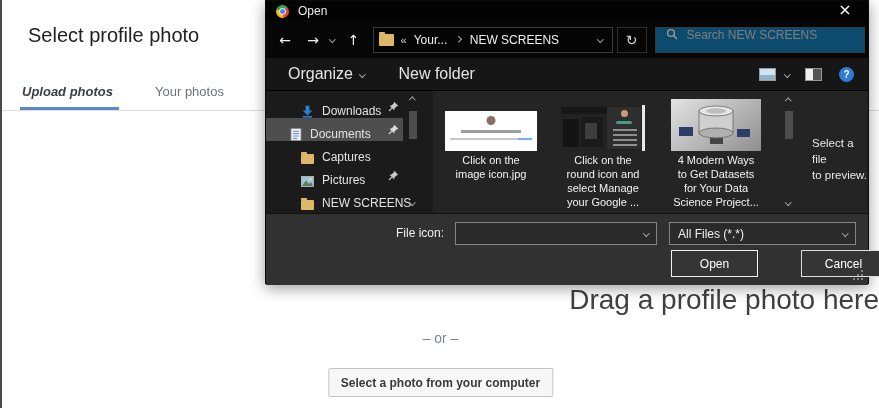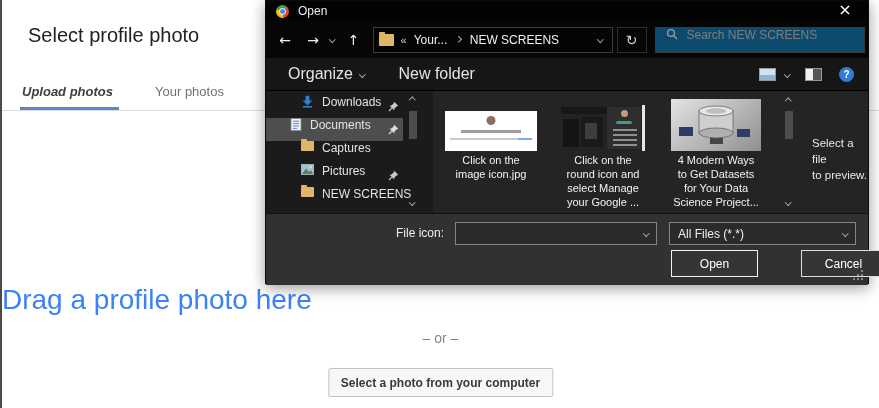--- a/index.html
+++ b/index.html
@@ -12,22 +12,22 @@
   .left-edge { position:absolute; left:0; top:0; width:2px; height:408px; background:#4a4a4a; }
   .page-title { position:absolute; left:28px; top:24px; font-size:20px; color:#212121; }
   .tabs { position:absolute; left:20px; top:80px; display:flex; gap:38px; }
   .tab { font-size:13px; padding:4px 2px; cursor:default; }
   .tab.active { font-weight:bold; color:#3c4043;font-style:italic; }
   .tab.inactive { color:#6f7377; }
   .tab-underline { position:absolute; left:20px; top:107px; width:99px; height:3px; background:#5b87c8; }
   .tab-rule { position:absolute; left:2px; top:110px; right:0; height:1px; background:#dcdcdc; }
 
   .drop-area { position:absolute; left:2px; top:111px; right:0; bottom:0; }
-  .drag-text { position:absolute; left:0; right:0; top:173px; text-align:left;
-               font-size:28px; color:#3b82f6; }
+  .drag-text { position:absolute; left:0; right:0; top:173px; text-align:right;
+               font-size:28px; color:#404040; }
   .or-text { position:absolute; left:0; right:0; top:219px; text-align:center;
              font-size:14px; color:#80868b; }
   .select-photo-btn { position:absolute; left:50%; transform:translateX(-50%); top:257px;
                       height:29px; padding:0 12px; background:#f7f7f7; border:1px solid #c4c4c4;
                       border-radius:2px; font-family:"Liberation Sans",sans-serif;
                       font-size:12px; font-weight:bold; color:#3a3a3a; }
 
   
   .dialog { position:absolute; left:265px; top:0; width:604px; height:284px;
             background:#1d1d1d; border:1px solid #0a0a0a; box-shadow:0 4px 14px rgba(0,0,0,.4);
@@ -80,21 +80,21 @@
   .imgview-ic { width:17px; height:13px; border:1px solid #9a9a9a;
                 background:linear-gradient(180deg,#cfe3f0 0 55%,#8fb4cc 55% 100%); }
   .pane-ic { width:17px; height:13px; border:1px solid #9a9a9a;
              background:linear-gradient(90deg,#f0f0f0 0 45%,#555 45% 100%); }
   .help-ic { width:15px; height:15px; border-radius:50%; background:#2e7cd6; color:#fff;
              font-size:10px; font-weight:bold; display:flex; align-items:center;
              justify-content:center; margin-left:8px; }
 
   .main { position:absolute; left:0; top:90px; right:0; height:122px; background:#242424; }
   .sidebar { position:absolute; left:0; top:0; width:167px; height:122px; background:#1b1b1b; }
-  .side-item { position:relative; height:23px; display:flex; align-items:flex-start;
+  .side-item { position:relative; height:23px; display:flex; align-items:flex-end;
                padding-left:35px; margin-right:30px; }
   .side-item.selected { background:#4e4e4e;padding-left:24px; }
   .side-label { margin-left:8px; font-size:12px; color:#e3e3e3; white-space:nowrap; }
   .pin { position:absolute; left:122px; top:6px; }
   .side-scroll { position:absolute; right:14px; top:0; width:12px; height:122px; }
   .sthumb { position:absolute; left:2px; width:8px; background:#4d4d4d; }
   .sarr { position:absolute; left:3px; }
 
   .filelist { position:absolute; left:167px; top:0; width:349px; height:122px; }
   .file-item { position:absolute; top:0; width:100px; display:flex; flex-direction:column;

